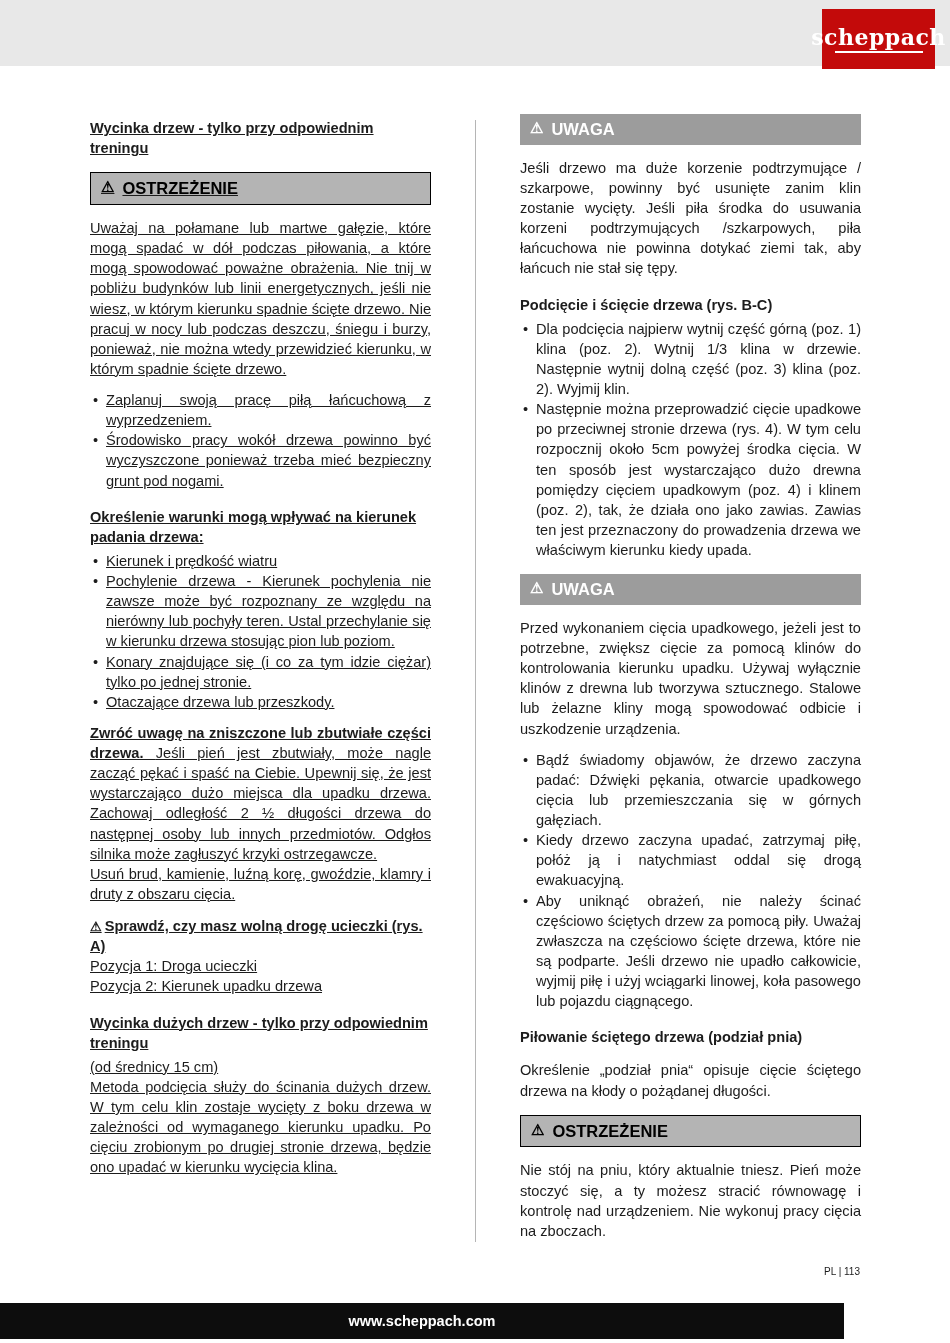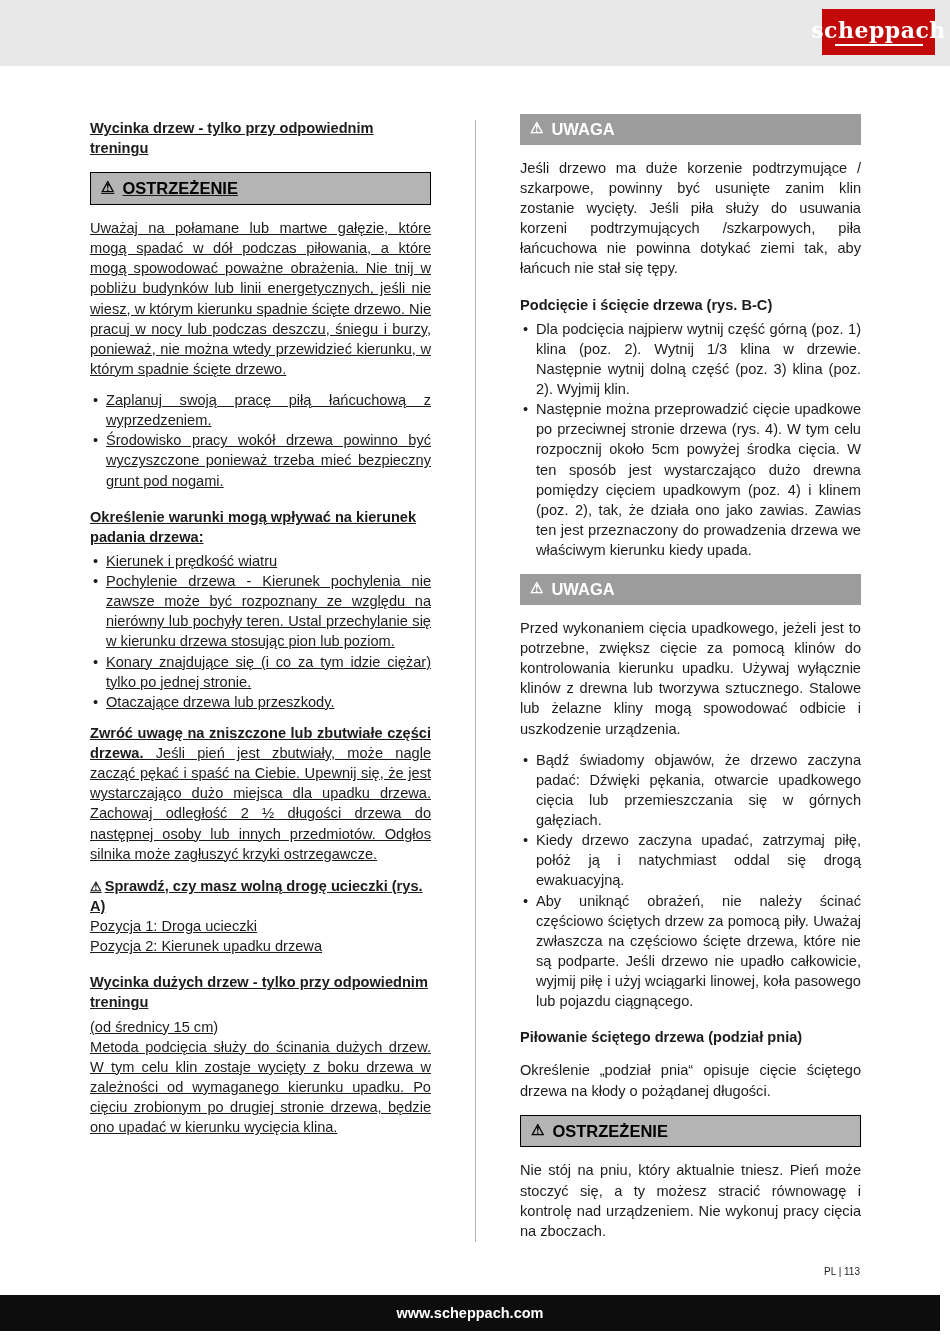--- a/index.html
+++ b/index.html
@@ -14,21 +14,21 @@
   .page { position: relative; width: 950px; height: 1343px; background: #fff; }
 
   
   .topbar {
     position: absolute; top: 0; left: 0;
     width: 950px; height: 66px;
     background: #e8e8e8;
   }
   .logo {
     position: absolute; top: 9px; right: 15px;
-    width: 113px; height: 46px;
+    width: 113px; height: 60px;
     background: #c30a0a;
     display: flex; flex-direction: column;
     align-items: center; justify-content: center;
   }
   .logo .word {
     color: #fff; font-weight: bold;
     font-family: "DejaVu Serif", serif;
     font-size: 22px; line-height: 1; letter-spacing: 0.5px;
   }
   .logo .rule { width: 88px; height: 2px; background: #fff; margin-top: 3px; }
@@ -67,22 +67,22 @@
   .blk.warnbox .warn-icon { font-size: 15px; position: relative; top: -1px; }
   .blk.warnbox.ostrzezenie { background: #b4b4b4; color: #000; border: 1px solid #000; }
   .blk.warnbox.uwaga { background: #9c9c9c; color: #fff; border: none; }
 
   
   .page-num {
     position: absolute; right: 90px; top: 1266px;
     font-size: 10px; color: #1c1c1c;
   }
   .bottombar {
-    position: absolute; left: 0; bottom: 12px;
-    width: 940px; height: 36px;
+    position: absolute; left: 0; bottom: 4px;
+    width: 844px; height: 36px;
     background: #0d0d0d; color: #fff;
     display: flex; align-items: center; justify-content: center;
     font-size: 14.5px; font-weight: bold;
   }
 </style>
 </head>
 <body>
 
 <div class="page">
 
@@ -107,33 +107,34 @@
         <li class="">Środowisko pracy wokół drzewa powinno być wyczyszczone ponieważ trzeba mieć bezpieczny grunt pod nogami.</li>
       </ul>
       <p class="blk heading">Określenie warunki mogą wpływać na kierunek padania drzewa:</p>
       <ul class="blk bullets">
         <li class="">Kierunek i prędkość wiatru</li>
         <li class="">Pochylenie drzewa - Kierunek pochylenia nie zawsze może być rozpoznany ze względu na nierówny lub pochyły teren. Ustal przechylanie się w kierunku drzewa stosując pion lub poziom.</li>
         <li class="">Konary znajdujące się (i co za tym idzie ciężar) tylko po jednej stronie.</li>
         <li class="">Otaczające drzewa lub przeszkody.</li>
       </ul>
       <p class="blk para tight"><strong>Zwróć uwagę na zniszczone lub zbutwiałe części drzewa. </strong>Jeśli pień jest zbutwiały, może nagle zacząć pękać i spaść na Ciebie. Upewnij się, że jest wystarczająco dużo miejsca dla upadku drzewa. Zachowaj odległość 2 ½ długości drzewa do następnej osoby lub innych przedmiotów. Odgłos silnika może zagłuszyć krzyki ostrzegawcze.</p>
+      <p class="blk para">Usuń brud, kamienie, luźną korę, gwoździe, klamry i druty z obszaru cięcia.</p>
       <p class="blk boldline"><span class="inline-warn">⚠</span>Sprawdź, czy masz wolną drogę ucieczki (rys. A)</p>
       <p class="blk para tight">Pozycja 1: Droga ucieczki</p>
       <p class="blk para tight">Pozycja 2: Kierunek upadku drzewa</p>
       <p class="blk heading">Wycinka dużych drzew - tylko przy odpowiednim treningu</p>
       <p class="blk para tight">(od średnicy 15 cm)</p>
       <p class="blk para tight">Metoda podcięcia służy do ścinania dużych drzew. W tym celu klin zostaje wycięty z boku drzewa w zależności od wymaganego kierunku upadku. Po cięciu zrobionym po drugiej stronie drzewa, będzie ono upadać w kierunku wycięcia klina.</p>
     </div>
   <div class="col col-right">
       <div class="blk warnbox uwaga">
         <span class="warn-icon">⚠</span>
         <span class="">UWAGA</span>
       </div>
-      <p class="blk para">Jeśli drzewo ma duże korzenie podtrzymujące / szkarpowe, powinny być usunięte zanim klin zostanie wycięty. Jeśli piła służy do usuwania korzeni podtrzymujących /szkarpowych, piła łańcuchowa nie powinna dotykać ziemi tak, aby łańcuch nie stał się tępy.</p>
+      <p class="blk para">Jeśli drzewo ma duże korzenie podtrzymujące / szkarpowe, powinny być usunięte zanim klin zostanie wycięty. Jeśli piła środka do usuwania korzeni podtrzymujących /szkarpowych, piła łańcuchowa nie powinna dotykać ziemi tak, aby łańcuch nie stał się tępy.</p>
       <p class="blk heading">Podcięcie i ścięcie drzewa (rys. B-C)</p>
       <ul class="blk bullets">
         <li class="">Dla podcięcia najpierw wytnij część górną (poz. 1) klina (poz. 2). Wytnij 1/3 klina w drzewie. Następnie wytnij dolną część (poz. 3) klina (poz. 2). Wyjmij klin.</li>
         <li class="">Następnie można przeprowadzić cięcie upadkowe po przeciwnej stronie drzewa (rys. 4). W tym celu rozpocznij około 5cm powyżej środka cięcia. W ten sposób jest wystarczająco dużo drewna pomiędzy cięciem upadkowym (poz. 4) i klinem (poz. 2), tak, że działa ono jako zawias. Zawias ten jest przeznaczony do prowadzenia drzewa we właściwym kierunku kiedy upada.</li>
       </ul>
       <div class="blk warnbox uwaga">
         <span class="warn-icon">⚠</span>
         <span class="">UWAGA</span>
       </div>
       <p class="blk para">Przed wykonaniem cięcia upadkowego, jeżeli jest to potrzebne, zwiększ cięcie za pomocą klinów do kontrolowania kierunku upadku. Używaj wyłącznie klinów z drewna lub tworzywa sztucznego. Stalowe lub żelazne kliny mogą spowodować odbicie i uszkodzenie urządzenia.</p>

